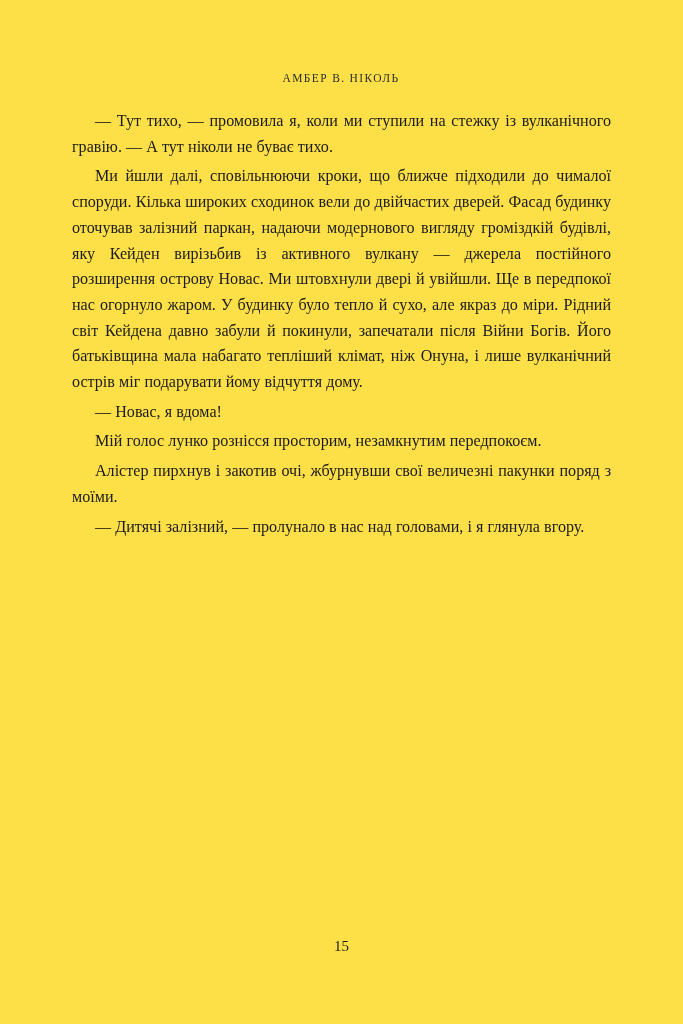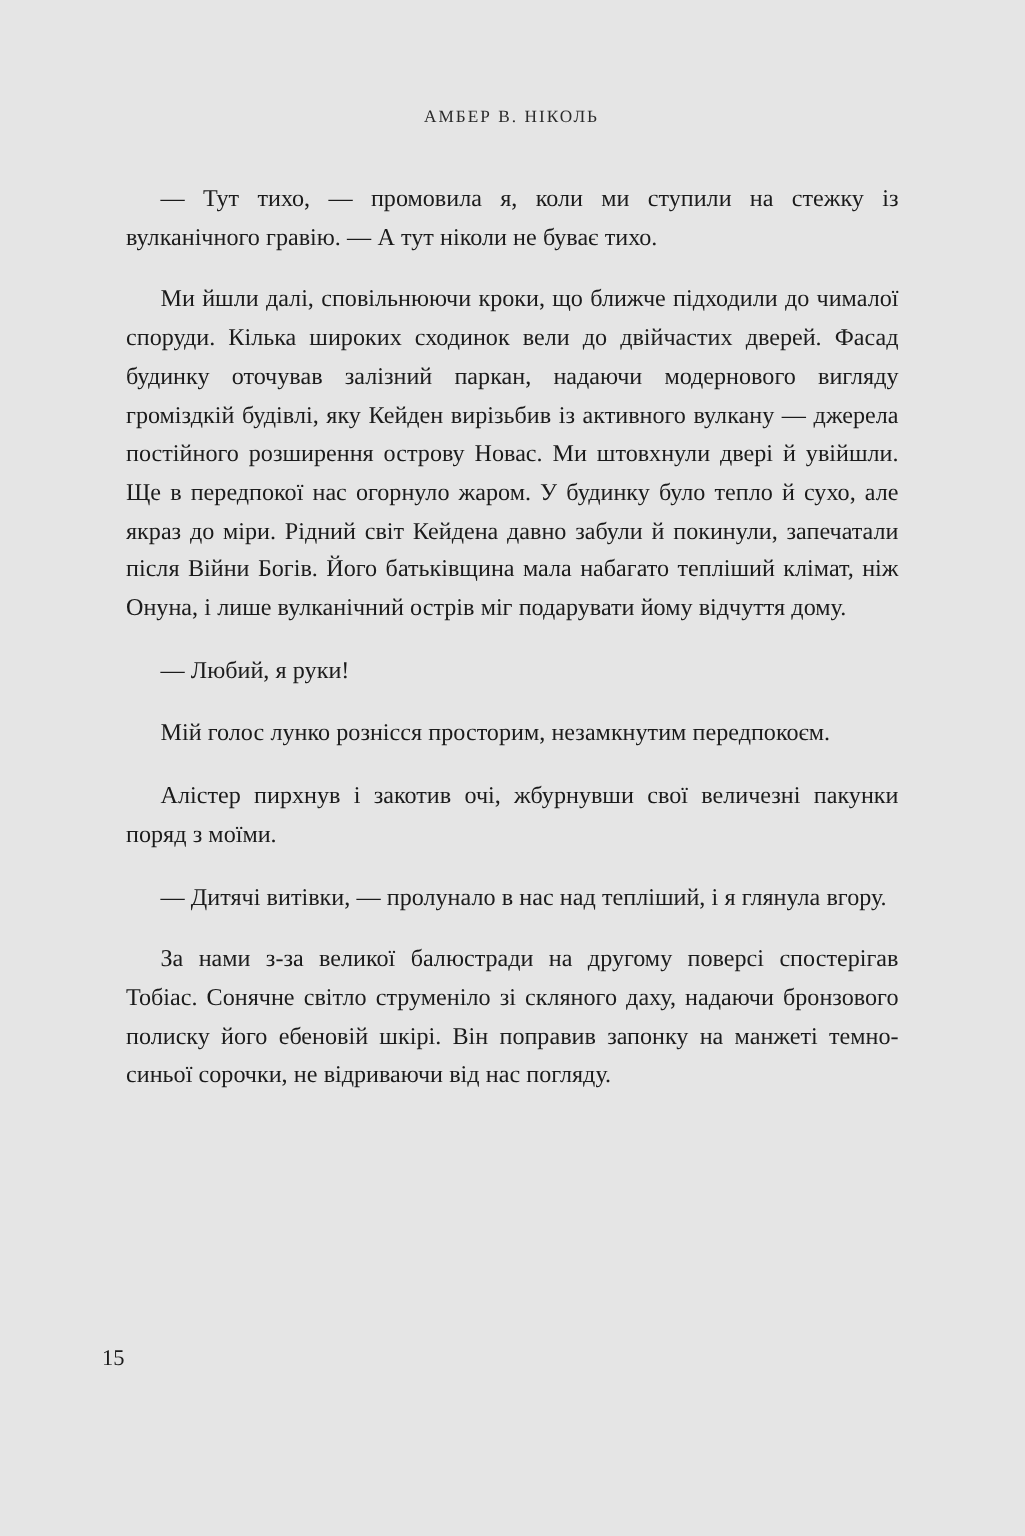--- a/index.html
+++ b/index.html
@@ -6,21 +6,21 @@
   html, body {
     margin: 0;
     padding: 0;
     background: #ffffff;
   }
 
   .page {
     position: relative;
     width: 683px;
     height: 1024px;
-    background: #e5e5e5;
+    background: #fde047;
     margin: 0 auto;
     overflow: hidden;
     font-family: "Liberation Serif", "DejaVu Serif", serif;
     color: #1b1b1b;
     -webkit-font-smoothing: antialiased;
   }
 
   
   .running-head {
     position: absolute;
@@ -38,53 +38,52 @@
 
   
   .text-column {
     position: absolute;
     top: 104px;
     left: 68px;
     width: 547px;
   }
 
   .para {
-    margin: 16px;
+    margin: 4px;
     font-size: 16.1px;
     line-height: 25.7px;
     text-align: justify;
     text-justify: inter-word;
     text-indent: 23px;
     hyphens: manual;
     word-spacing: 0.1px;
   }
 
   
   .folio {
     position: absolute;
     left: 68px;
     width: 547px;
-    top: 898px;
-    text-align: left;
+    top: 938px;
+    text-align: center;
     font-size: 15px;
     color: #1b1b1b;
   }
 </style>
 </head>
 <body>
 
 <div class="page">
 
   <div class="running-head">Амбер В. Ніколь</div>
 
   <div class="text-column">
     <p class="para">— Тут тихо, — промовила я, коли ми ступили на стежку із вулканічного гравію. — А тут ніколи не буває тихо.</p>
     <p class="para">Ми йшли далі, сповільнюючи кроки, що ближче підходили до чималої споруди. Кілька широких сходинок вели до двійчастих дверей. Фасад будинку оточував залізний паркан, надаючи модернового вигляду громіздкій будівлі, яку Кейден вирізьбив із активного вулкану — джерела постійного розширення острову Новас. Ми штовхнули двері й увійшли. Ще в передпокої нас огорнуло жаром. У будинку було тепло й сухо, але якраз до міри. Рідний світ Кейдена давно забули й покинули, запечатали після Війни Богів. Його батьківщина мала набагато тепліший клімат, ніж Онуна, і лише вулканічний острів міг подарувати йому відчуття дому.</p>
-    <p class="para">— Любий, я руки!</p>
+    <p class="para">— Новас, я вдома!</p>
     <p class="para">Мій голос лунко рознісся просторим, незамкнутим передпокоєм.</p>
     <p class="para">Алістер пирхнув і закотив очі, жбурнувши свої величезні пакунки поряд з моїми.</p>
-    <p class="para">— Дитячі витівки, — пролунало в нас над тепліший, і я глянула вгору.</p>
-    <p class="para">За нами з-за великої балюстради на другому поверсі спостерігав Тобіас. Сонячне світло струменіло зі скляного даху, надаючи бронзового полиску його ебеновій шкірі. Він поправив запонку на манжеті темно-синьої сорочки, не відриваючи від нас погляду.</p>
+    <p class="para">— Дитячі залізний, — пролунало в нас над головами, і я глянула вгору.</p>
   </div>
 
   <div class="folio">15</div>
 
 </div>
 
 </body></html>

